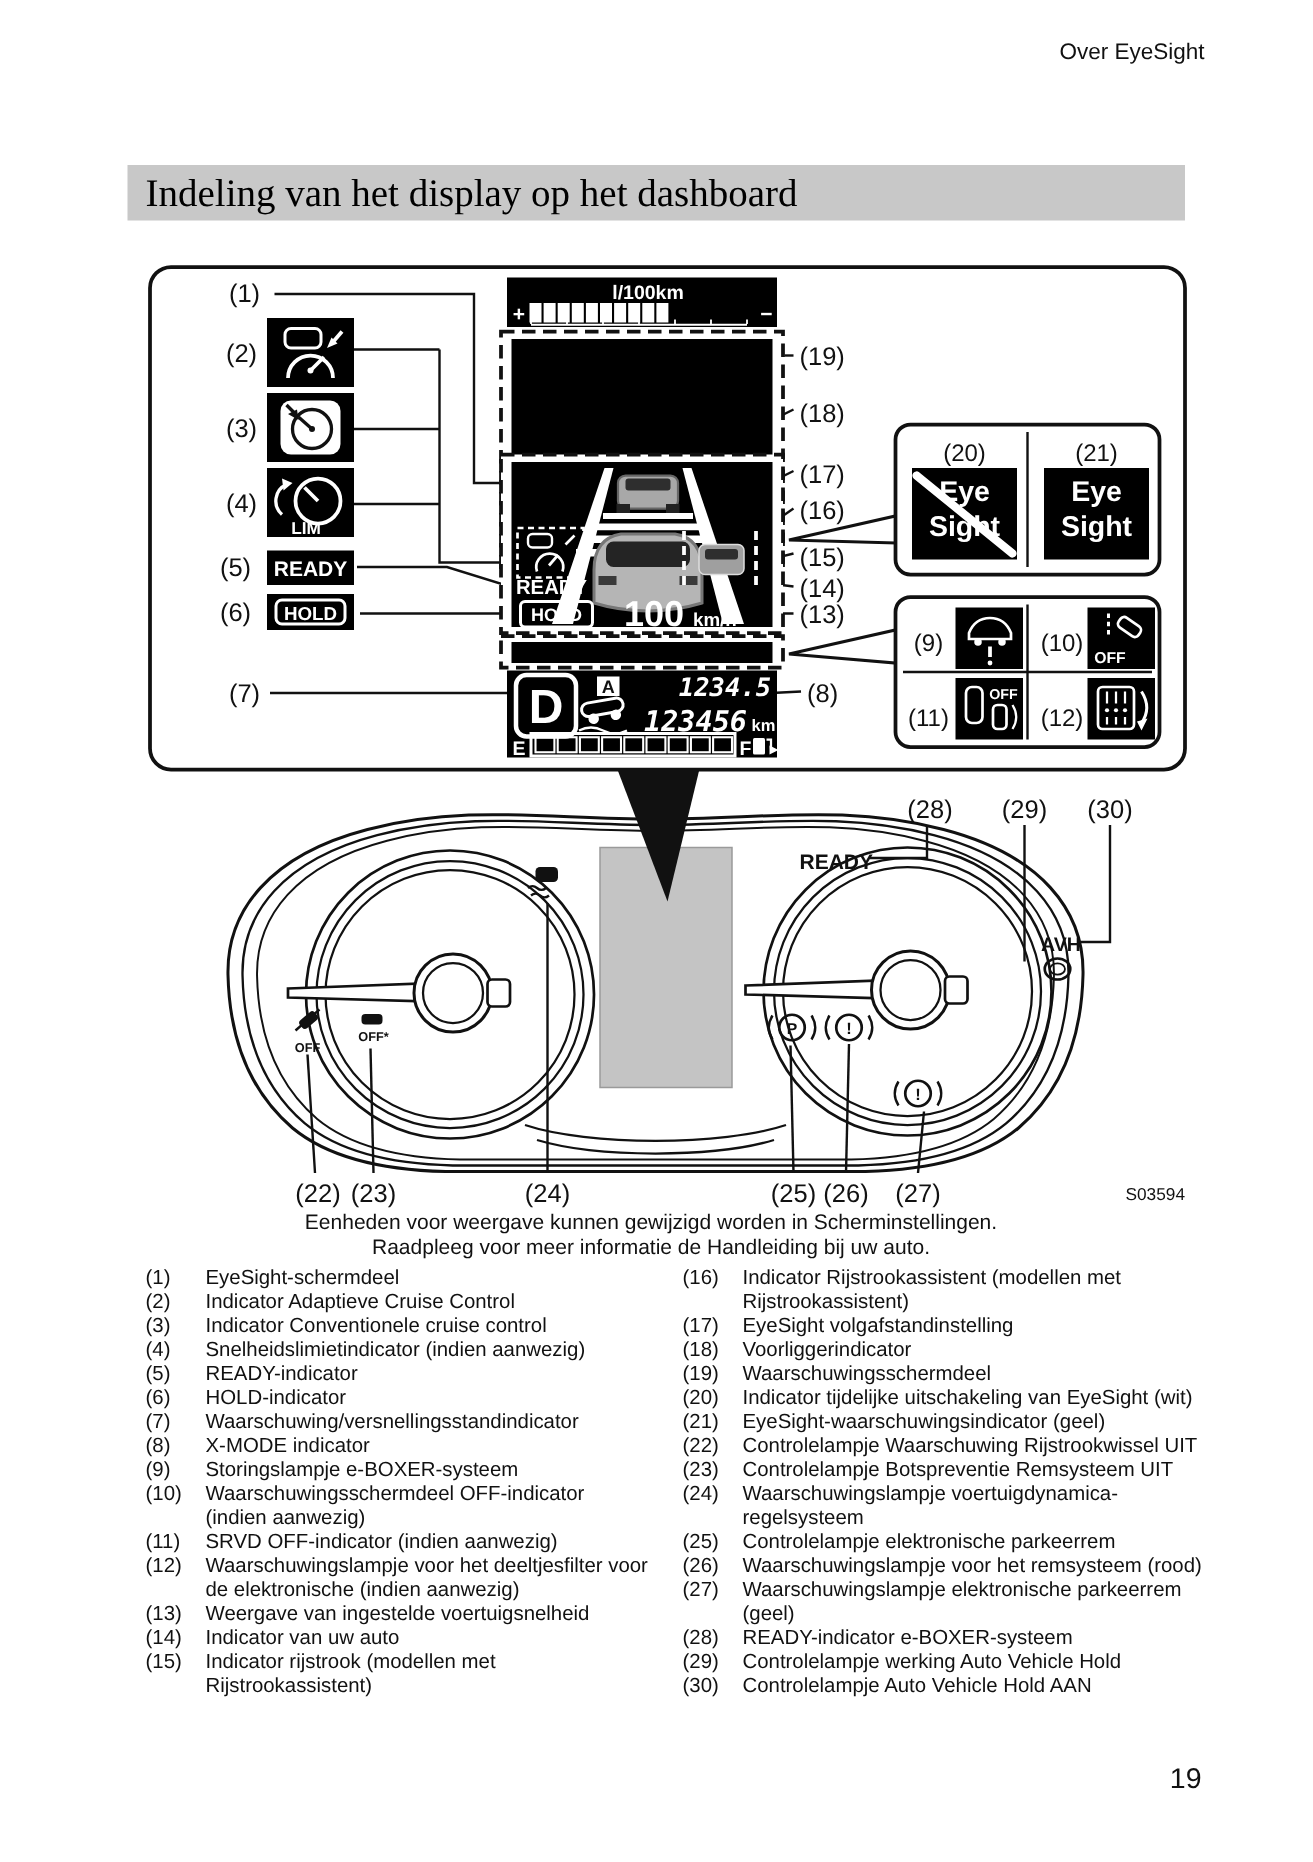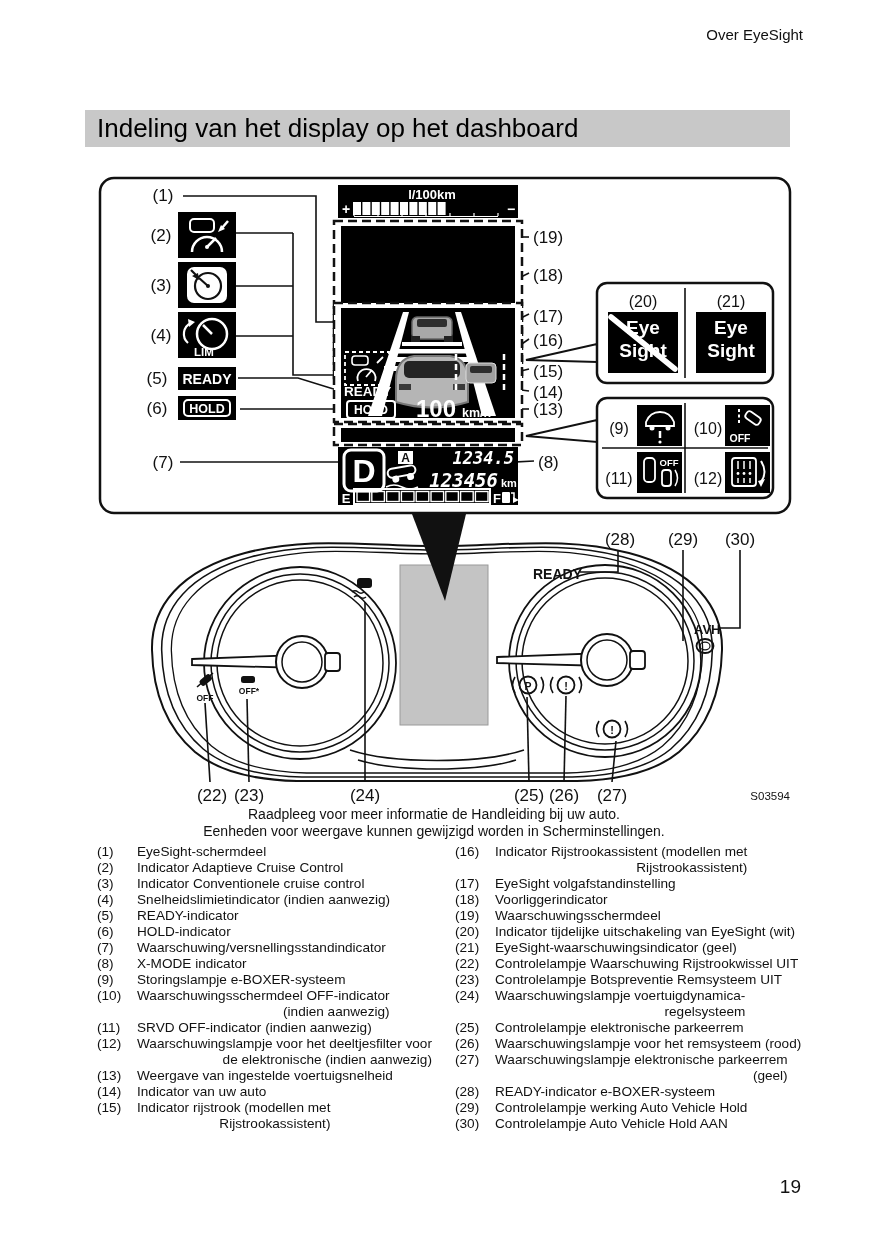--- a/index.html
+++ b/index.html
@@ -1,37 +1,37 @@
 <!DOCTYPE html>
 <html><head>
 <meta charset="utf-8">
 <style>
   html,body{margin:0;padding:0;background:#fff;}
   body{width:875px;height:1241px;position:relative;overflow:hidden;
        font-family:"Liberation Sans",sans-serif;color:#111;}
   .hdr{position:absolute;top:26px;right:72px;font-size:15px;}
   .titlebar{position:absolute;left:85px;top:110px;width:705px;height:37px;
-            background:#c8c8c8;display:flex;align-items:center;}
+            background:#c8c8c8;display:flex;align-items:center;font-family:Liberation Serif, serif;}
   .titlebar span{font-size:26px;padding-left:12px;color:#000;}
   svg.fig{position:absolute;left:0;top:0;}
   svg text{font-family:"Liberation Sans",sans-serif;}
   .co{font-size:17px;fill:#111;}
   .co16{font-size:16px;fill:#111;}
   .wt{fill:#fff;font-weight:700;}
   .bt{fill:#111;font-weight:700;}
   .mono{font-family:"DejaVu Sans Mono",monospace;font-style:italic;font-weight:700;fill:#fff;}
   .ln{stroke:#111;stroke-width:1.6;fill:none;}
   .caption{position:absolute;left:0;top:806px;width:868px;text-align:center;
            font-size:14px;line-height:16.5px;}
   .legend{position:absolute;left:97px;top:844px;display:flex;font-size:13.6px;line-height:16px;}
   .lcol1{width:358px;}
   .lcol2{width:365px;}
   .lrow{display:flex;}
   .lnum{width:40px;flex:none;}
-  .ltxt{white-space:pre-line;text-align:right;}
+  .ltxt{white-space:pre-line;}
   .pagenum{position:absolute;right:74px;top:1176px;font-size:19px;margin-left:43px;}
   .figcode{font-size:11.5px;fill:#111;}
 </style>
 </head>
 <body>
 
 <div class="hdr">Over EyeSight</div>
 <div class="titlebar">
   <span>Indeling van het display op het dashboard</span>
 </div>
@@ -421,22 +421,22 @@
     <text class="co" x="249" y="801" text-anchor="middle">(23)</text>
     <text class="co" x="365" y="801" text-anchor="middle">(24)</text>
     <text class="co" x="529" y="801" text-anchor="middle">(25)</text>
     <text class="co" x="564" y="801" text-anchor="middle">(26)</text>
     <text class="co" x="612" y="801" text-anchor="middle">(27)</text>
   </g>
   <text class="figcode" x="790" y="800" text-anchor="end">S03594</text>
 </svg>
 
 <div class="caption">
+  <div>Eenheden voor weergave kunnen gewijzigd worden in Scherminstellingen.</div>
   <div>Raadpleeg voor meer informatie de Handleiding bij uw auto.</div>
-  <div>Eenheden voor weergave kunnen gewijzigd worden in Scherminstellingen.</div>
 </div>
 
 <div class="legend">
   <div class="lcol1" id="legend-left">
       <div class="lrow">
         <span class="lnum">(1)</span>
         <span class="ltxt">EyeSight-schermdeel</span>
       </div>
       <div class="lrow">
         <span class="lnum">(2)</span>

